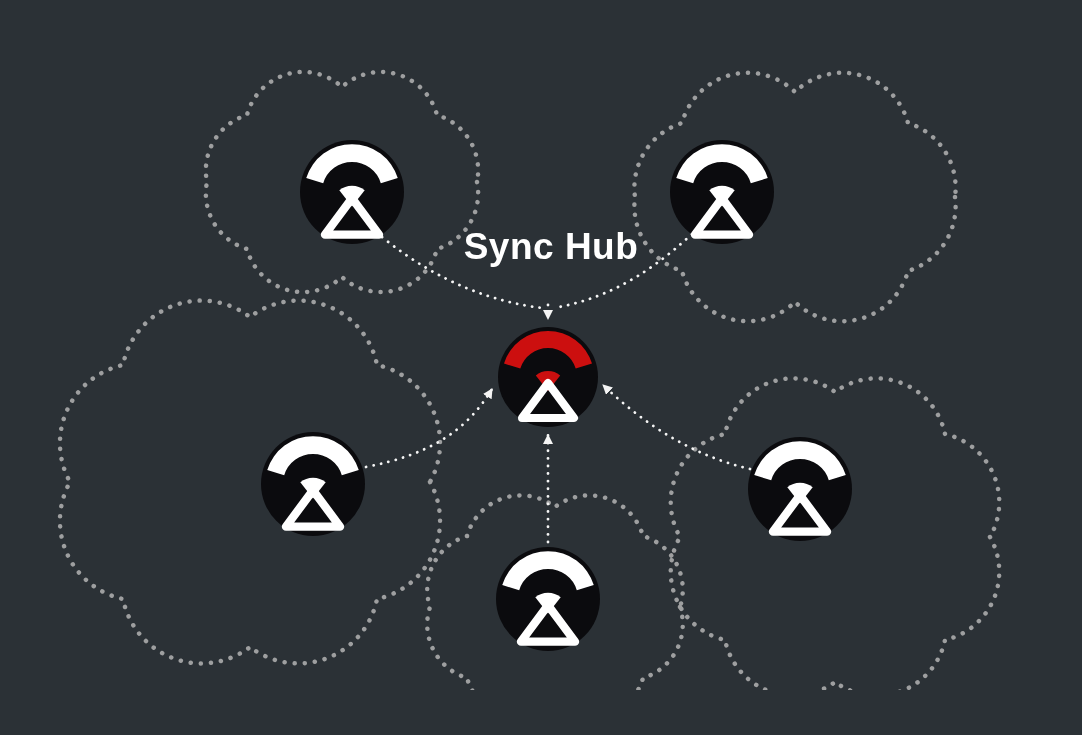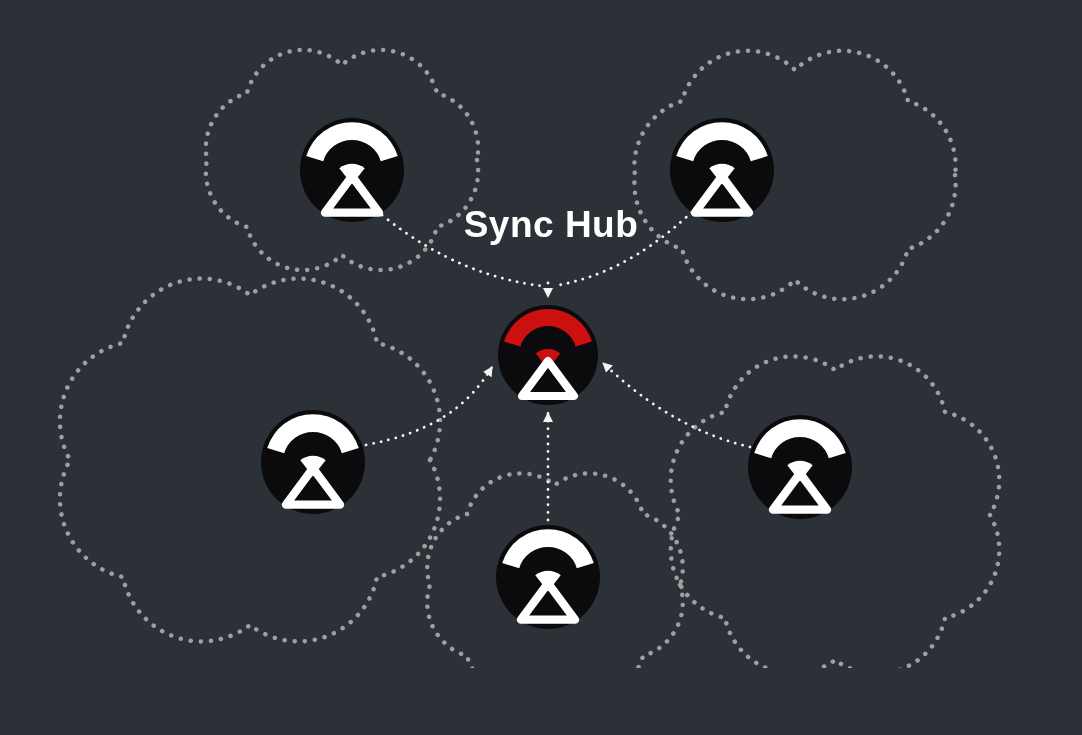--- a/index.html
+++ b/index.html
@@ -2,20 +2,21 @@
 <html><head>
 <meta charset="utf-8">
 <style>
   html, body { margin: 0; padding: 0; background: #2b3136; }
   .scene {
     position: relative;
     width: 1082px;
     height: 668px;
     overflow: hidden;
     font-family: "Liberation Sans", sans-serif;
+    margin-top: 22px;
   }
   .cloud {
     fill: none;
     stroke-width: 4.5;
     stroke-dasharray: 0.1 10;
     stroke-linecap: round;
   }
   .arrow {
     fill: none;
     stroke-width: 2.8;

